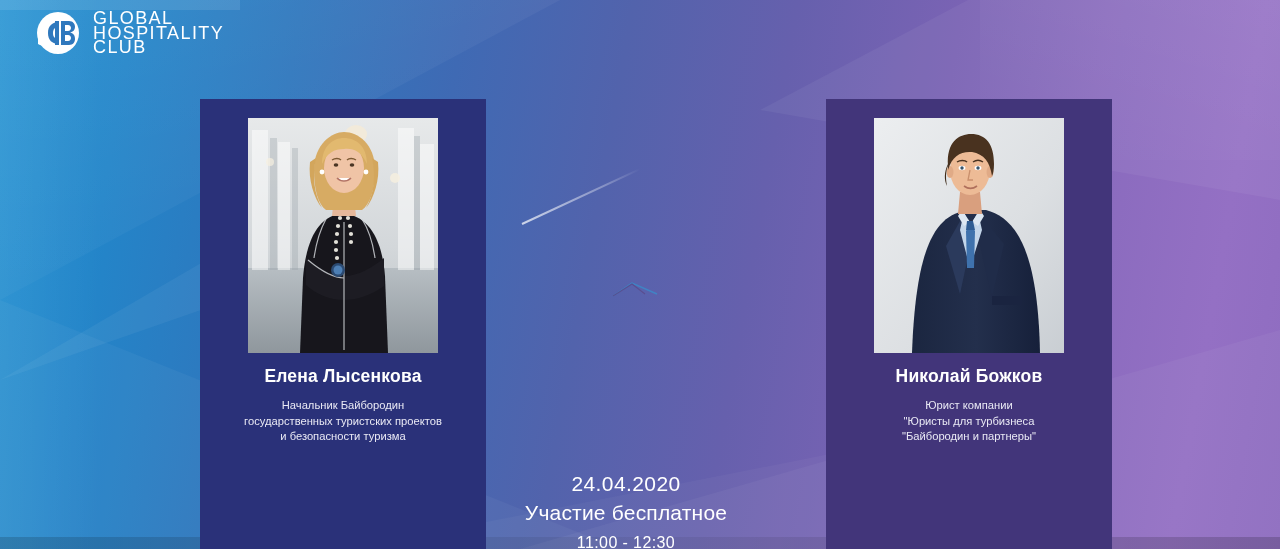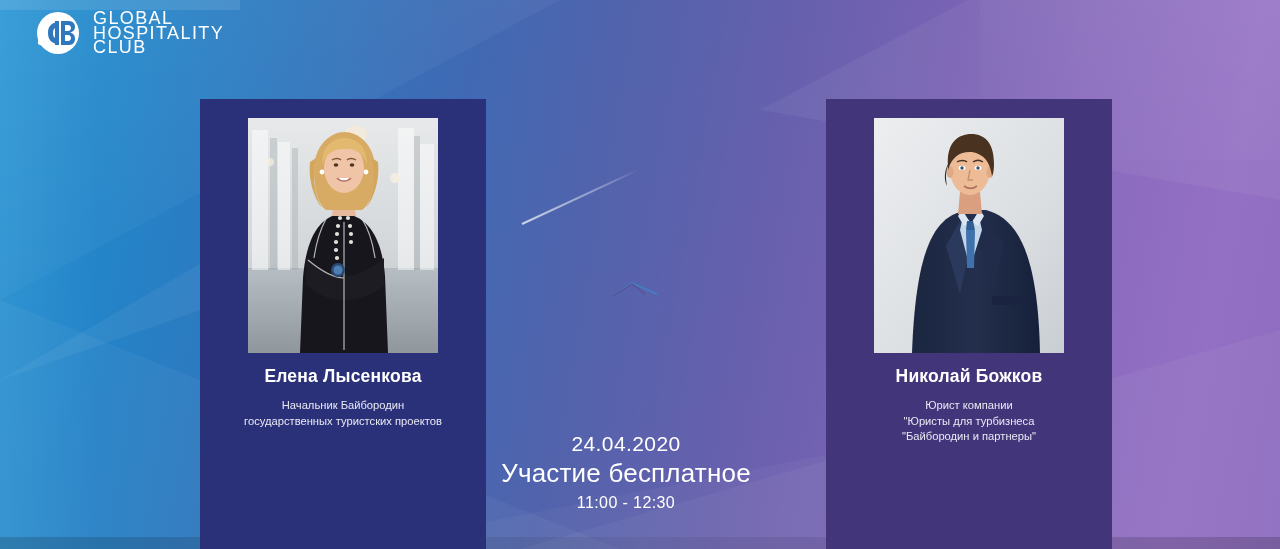--- a/index.html
+++ b/index.html
@@ -166,22 +166,22 @@
 
   
   .info {
     position: absolute;
     left: 426px;
     width: 400px;
     top: 430px;
     text-align: center;
     color: #ffffff;
   }
-  .info .date   { font-size: 21px; line-height: 28px; letter-spacing: .4px; }
-  .info .price  { font-size: 26px; line-height: 30px; letter-spacing: .2px; }
+  .info .date   { font-size: 21px; line-height: 28px; letter-spacing: .4px; margin-top: 40px; }
+  .info .price  { font-size: 21px; line-height: 30px; letter-spacing: .2px; }
   .info .time   { font-size: 16px; line-height: 29px; letter-spacing: .4px; }
 </style>
 </head>
 <body>
 
 <div id="banner">
 
   <div class="facet facet-e"></div>
   <div class="facet facet-a"></div>
   <div class="facet facet-b"></div>
@@ -296,20 +296,21 @@
         </g>
 
         <circle cx="90" cy="152" r="7" fill="#2b4a72"></circle>
         <circle cx="90" cy="152" r="4.5" fill="#4d7fb5"></circle>
       </svg>
     </div>
     <div class="sp-name">Елена Лысенкова</div>
     <div class="sp-role">
       <div>Начальник Байбородин</div>
       <div>государственных туристских проектов</div>
+      <div>и безопасности туризма</div>
     </div>
   </div>
 
   <div class="card card-right">
     <div class="photo">
       <svg viewBox="0 0 190 235" width="190" height="235">
         <defs>
           <linearGradient id="studio" x1="0" y1="0" x2="1" y2="1">
             <stop offset="0" stop-color="#eceef0"></stop>
             <stop offset="0.6" stop-color="#dcdfe2"></stop>

